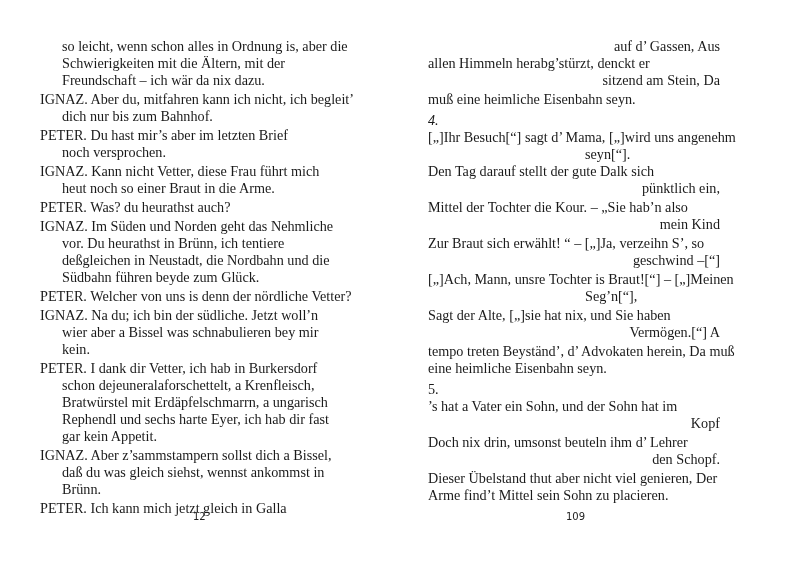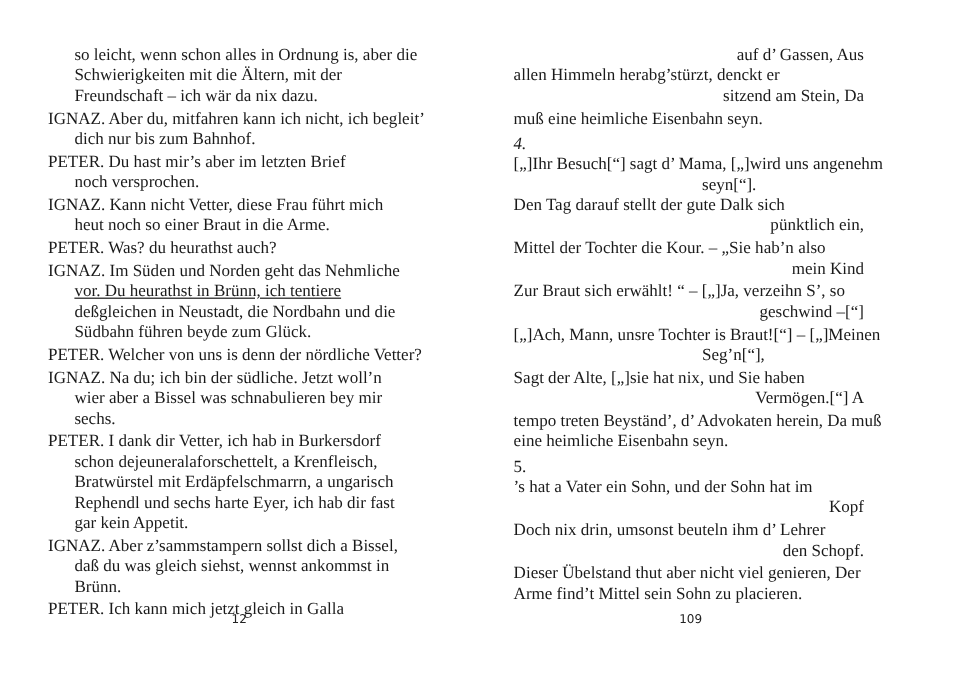--- a/index.html
+++ b/index.html
@@ -22,27 +22,27 @@
       <div class="line" style="left: 62px; top: 55px;">Schwierigkeiten mit die Ältern, mit der</div>
       <div class="line" style="left: 62px; top: 72px;">Freundschaft – ich wär da nix dazu.</div>
       <div class="line" style="left: 40px; top: 91px;">IGNAZ. Aber du, mitfahren kann  ich nicht,  ich begleit’</div>
       <div class="line" style="left: 62px; top: 108px;">dich nur bis zum Bahnhof.</div>
       <div class="line" style="left: 40px; top: 127px;">PETER. Du hast mir’s aber im letzten Brief</div>
       <div class="line" style="left: 62px; top: 144px;">noch versprochen.</div>
       <div class="line" style="left: 40px; top: 163px;">IGNAZ. Kann  nicht  Vetter, diese Frau  führt  mich</div>
       <div class="line" style="left: 62px; top: 180px;">heut noch so einer Braut in die Arme.</div>
       <div class="line" style="left: 40px; top: 199px;">PETER. Was? du heurathst auch?</div>
       <div class="line" style="left: 40px; top: 218px;">IGNAZ. Im Süden  und  Norden geht das Nehmliche</div>
-      <div class="line" style="left: 62px; top: 235px; text-decoration: underline;">vor. Du heurathst in Brünn, ich tentiere</div>
+      <div class="line" style="left: 62px; top: 235px;">vor. Du heurathst in Brünn, ich tentiere</div>
       <div class="line" style="left: 62px; top: 252px;">deßgleichen in Neustadt, die Nordbahn und  die</div>
       <div class="line" style="left: 62px; top: 269px;">Südbahn führen beyde  zum Glück.</div>
       <div class="line" style="left: 40px; top: 288px;">PETER. Welcher von uns is denn  der  nördliche Vetter?</div>
       <div class="line" style="left: 40px; top: 307px;">IGNAZ. Na du; ich bin der südliche.  Jetzt  woll’n</div>
       <div class="line" style="left: 62px; top: 324px;">wier aber  a Bissel was schnabulieren bey mir</div>
-      <div class="line" style="left: 62px; top: 341px;">sechs.</div>
+      <div class="line" style="left: 62px; top: 341px;">kein.</div>
       <div class="line" style="left: 40px; top: 360px;">PETER. I dank  dir  Vetter, ich hab in Burkersdorf</div>
       <div class="line" style="left: 62px; top: 377px;">schon dejeuneralaforschettelt, a Krenfleisch,</div>
       <div class="line" style="left: 62px; top: 394px;">Bratwürstel mit Erdäpfelschmarrn, a ungarisch</div>
       <div class="line" style="left: 62px; top: 411px;">Rephendl und sechs harte Eyer,  ich hab dir fast</div>
       <div class="line" style="left: 62px; top: 428px;">gar kein  Appetit.</div>
       <div class="line" style="left: 40px; top: 447px;">IGNAZ. Aber z’sammstampern sollst dich a Bissel,</div>
       <div class="line" style="left: 62px; top: 464px;">daß du  was gleich siehst,  wennst  ankommst in</div>
       <div class="line" style="left: 62px; top: 481px;">Brünn.</div>
       <div class="line" style="left: 40px; top: 500px;">PETER.  Ich kann  mich jetzt gleich in Galla</div>
     </div>

